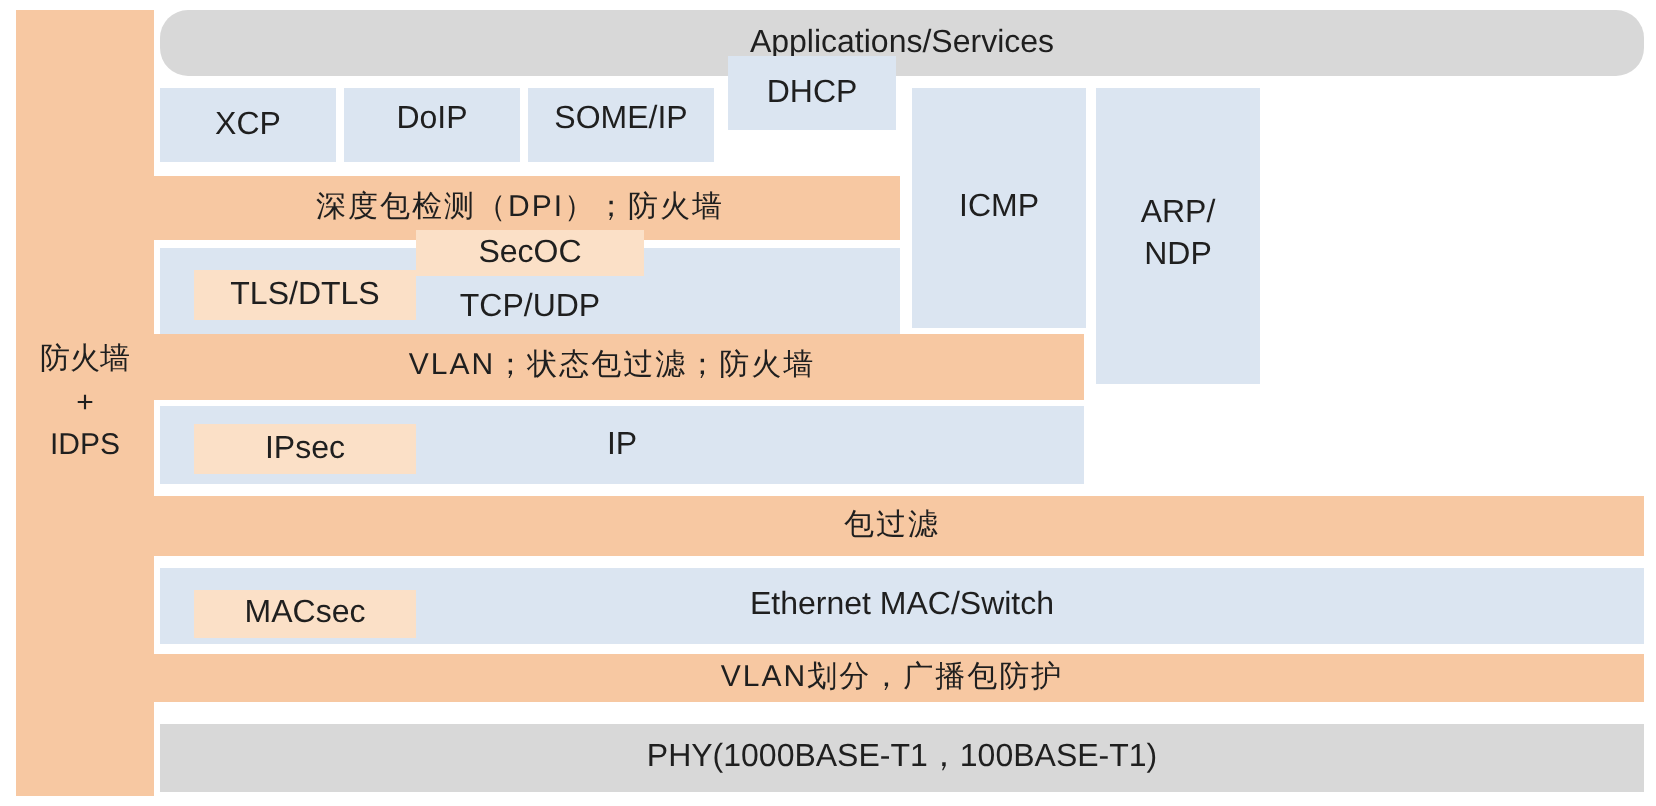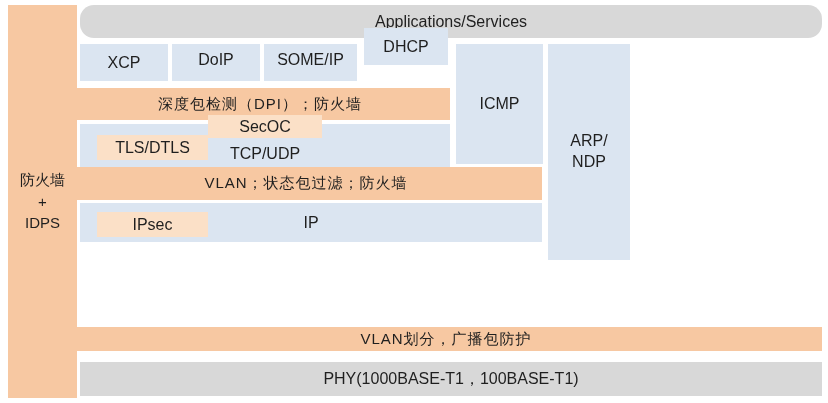--- a/index.html
+++ b/index.html
@@ -83,26 +83,35 @@
   <div class="box blue" style="left:80px;top:203px;width:462px;height:39px;">
     <div class="inner peach" style="left:17px;top:9px;width:111px;height:25px;">
       <span>IPsec</span>
     </div>
     <div class="lbl">IP</div>
   </div>
 
   <div class="box blue" style="left:456px;top:44px;width:87px;height:120px;">
     <div class="col-lbl">ICMP</div>
   </div>
-  <div class="box blue" style="left:548px;top:44px;width:82px;height:216px;">
+  <div class="box blue" style="left:548px;top:44px;width:82px;height:148px;">
     <div class="col-lbl">ARP/
 NDP</div>
   </div>
 
+  <div class="box orange" style="left:70px;top:248px;width:752px;height:30px;">
+    <div class="lbl lbl-cn">包过滤</div>
+  </div>
 
+  <div class="box blue" style="left:80px;top:284px;width:742px;height:38px;">
+    <div class="inner peach" style="left:17px;top:11px;width:111px;height:24px;">
+      <span>MACsec</span>
+    </div>
+    <div class="lbl">Ethernet MAC/Switch</div>
+  </div>
 
   <div class="box orange" style="left:70px;top:327px;width:752px;height:24px;">
     <div class="lbl lbl-cn">VLAN划分，广播包防护</div>
   </div>
 
   <div class="box gray" style="left:80px;top:362px;width:742px;height:34px;">
     <div class="lbl">PHY(1000BASE-T1，100BASE-T1)</div>
   </div>
 
 </div>

